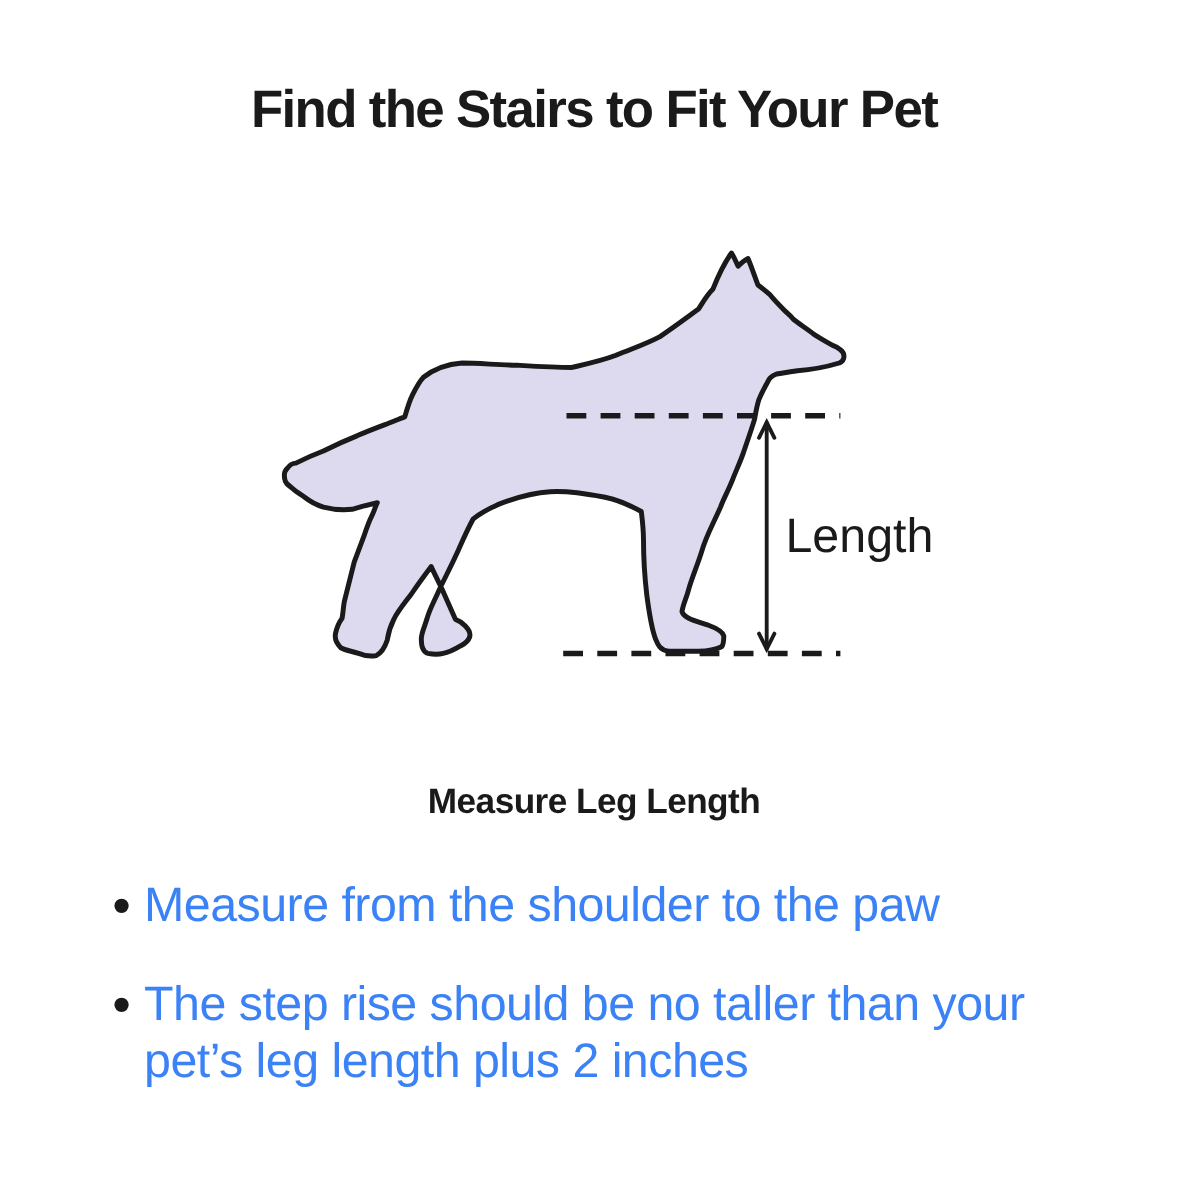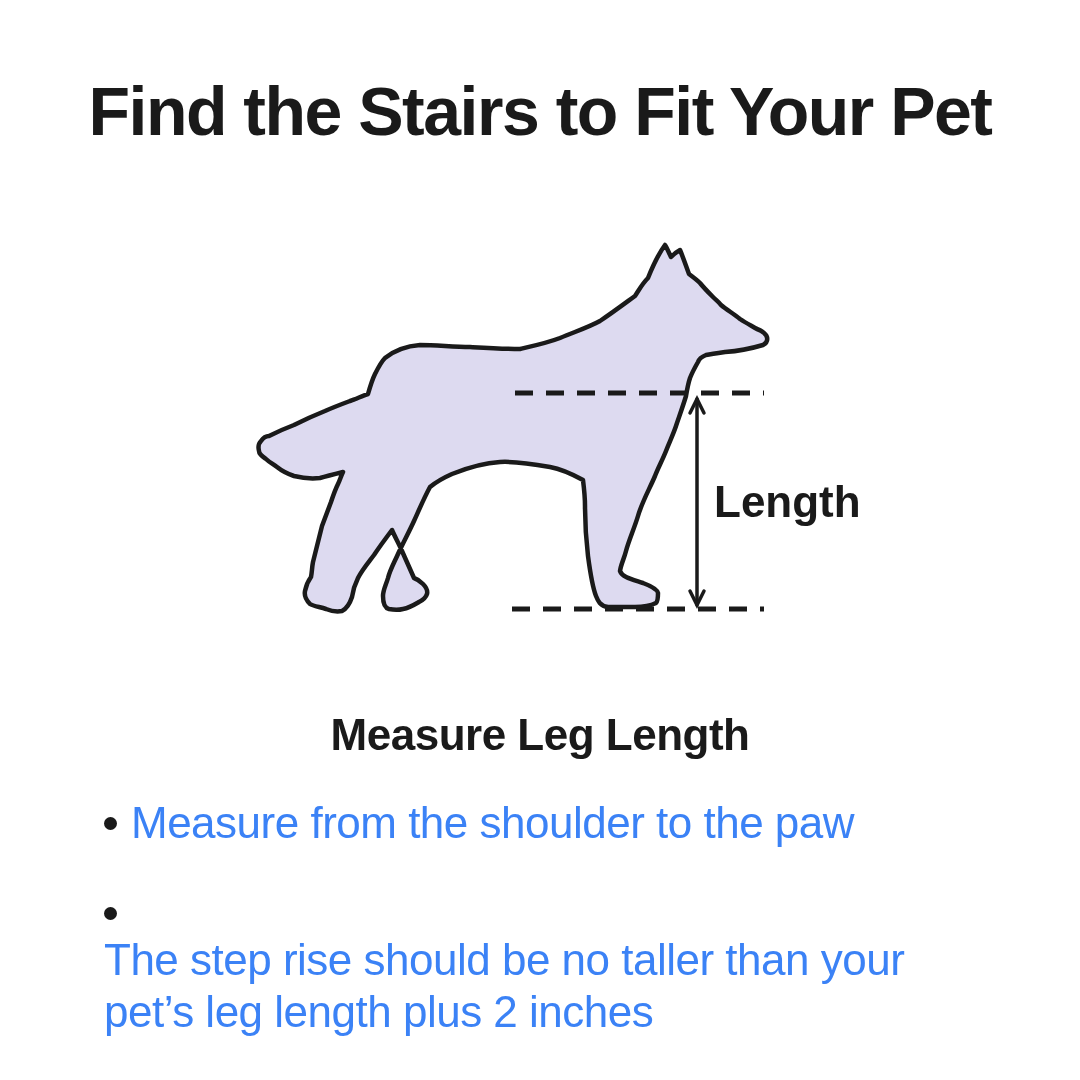--- a/index.html
+++ b/index.html
@@ -16,32 +16,31 @@
     font-family: "Liberation Sans", sans-serif;
     color: #1a1a1a;
   }
   .title {
     position: absolute;
     top: 72px;
     left: 0;
     right: 0;
     margin: 0;
     text-align: center;
-    font-size: 68px;
+    font-size: 48px;
     font-weight: 700;
     letter-spacing: -1.5px;
     color: #1a1a1a;
   }
   .diagram {
     position: absolute;
     left: 250px;
-    top: 231px;
+    top: 216px;
     width: 630px;
     height: 395px;
-    font-weight: bold;
   }
   .diagram svg { display: block; width: 630px; height: 395px; }
   .dog {
     stroke: #1a1a1a;
     stroke-width: 4.5;
     stroke-linejoin: round;
     stroke-linecap: round;
   }
   .dash {
     stroke: #1a1a1a;
@@ -60,40 +59,40 @@
     font-size: 44px;
     fill: #1a1a1a;
   }
   .heading {
     position: absolute;
     top: 710px;
     left: 0;
     right: 0;
     margin: 0;
     text-align: center;
-    font-size: 44px;
+    font-size: 32px;
     font-weight: 700;
     letter-spacing: -0.5px;
     color: #1a1a1a;
   }
   .bullets {
     position: absolute;
     left: 104px;
     top: 797px;
     width: 910px;
     margin: 0;
     padding: 0;
     list-style: none;
   }
   .bullet {
     display: flex;
     align-items: flex-start;
     gap: 14px;
   }
-  .bullet + .bullet { margin-top: 38px; flex-direction: column; }
+  .bullet + .bullet { margin-top: 38px; }
   .dot {
     flex: 0 0 auto;
     width: 13px;
     height: 13px;
     margin-top: 20px;
     border-radius: 50%;
     background: #1a1a1a;
   }
   .btext {
     font-size: 44px;

